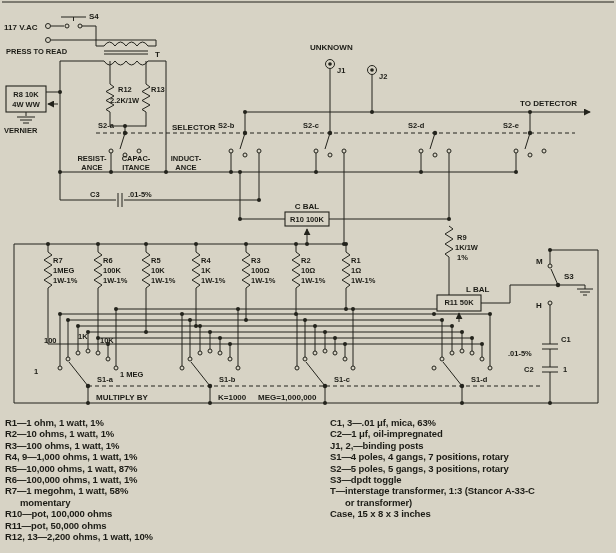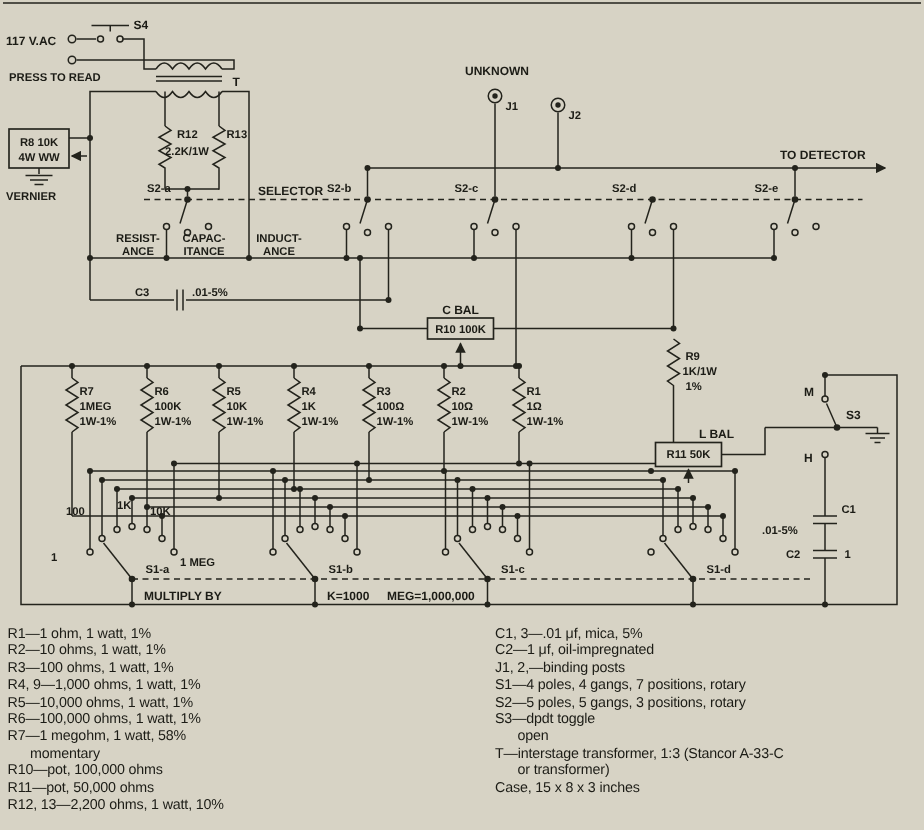--- a/index.html
+++ b/index.html
@@ -8,21 +8,21 @@
   .page{position:relative;width:616px;height:553px;background:#d7d3c5;overflow:hidden}
   svg{display:block}
   .w{stroke:#23231c;stroke-width:1;fill:none}
   .dash{stroke:#23231c;stroke-width:1;fill:none;stroke-dasharray:4 3}
   .dot{fill:#23231c}
   .pad{fill:#d7d3c5;stroke:#23231c;stroke-width:1}
   .bx{fill:none;stroke:#23231c;stroke-width:1.1}
   text{fill:#1c1c16;font-size:8px;font-family:"Liberation Sans",sans-serif;font-weight:bold;letter-spacing:0}
   .tm{text-anchor:middle}
   .t7{font-size:7.5px}
-  .parts{position:absolute;color:#1c1c16;font-size:9.5px;line-height:11.4px;font-weight:normal;letter-spacing:-0.1px}
+  .parts{position:absolute;color:#1c1c16;font-size:9.5px;line-height:11.4px;font-weight:bold;letter-spacing:-0.1px}
   .parts div{white-space:nowrap}
   .cont{padding-left:15px}
   #parts-left{left:5px;top:417px;width:322px}
   #parts-right{left:330px;top:417px;width:284px}
 </style>
 </head>
 <body>
 
 <div class="page">
 <svg width="616" height="415" viewBox="0 0 616 415">
@@ -403,33 +403,32 @@
   <text x="96" y="400">MULTIPLY BY</text>
   <text x="218" y="400">K=1000</text>
   <text x="258" y="400">MEG=1,000,000</text>
 </svg>
 
 <div id="parts-left" class="parts">
   <div>R1—1 ohm, 1 watt, 1%</div>
   <div>R2—10 ohms, 1 watt, 1%</div>
   <div>R3—100 ohms, 1 watt, 1%</div>
   <div>R4, 9—1,000 ohms, 1 watt, 1%</div>
-  <div>R5—10,000 ohms, 1 watt, 1%</div>
+  <div>R5—10,000 ohms, 1 watt, 87%</div>
   <div>R6—100,000 ohms, 1 watt, 1%</div>
   <div>R7—1 megohm, 1 watt, 58%</div>
   <div class="cont">momentary</div>
   <div>R10—pot, 100,000 ohms</div>
   <div>R11—pot, 50,000 ohms</div>
   <div>R12, 13—2,200 ohms, 1 watt, 10%</div>
 </div>
 <div id="parts-right" class="parts">
-  <div>C1, 3—.01 μf, mica, 5%</div>
+  <div>C1, 3—.01 μf, mica, 63%</div>
   <div>C2—1 μf, oil-impregnated</div>
   <div>J1, 2,—binding posts</div>
   <div>S1—4 poles, 4 gangs, 7 positions, rotary</div>
   <div>S2—5 poles, 5 gangs, 3 positions, rotary</div>
   <div>S3—dpdt toggle</div>
-  <div class="cont">open</div>
   <div>T—interstage transformer, 1:3 (Stancor A-33-C</div>
   <div class="cont">or transformer)</div>
   <div>Case, 15 x 8 x 3 inches</div>
 </div>
 </div>
 
 </body></html>

